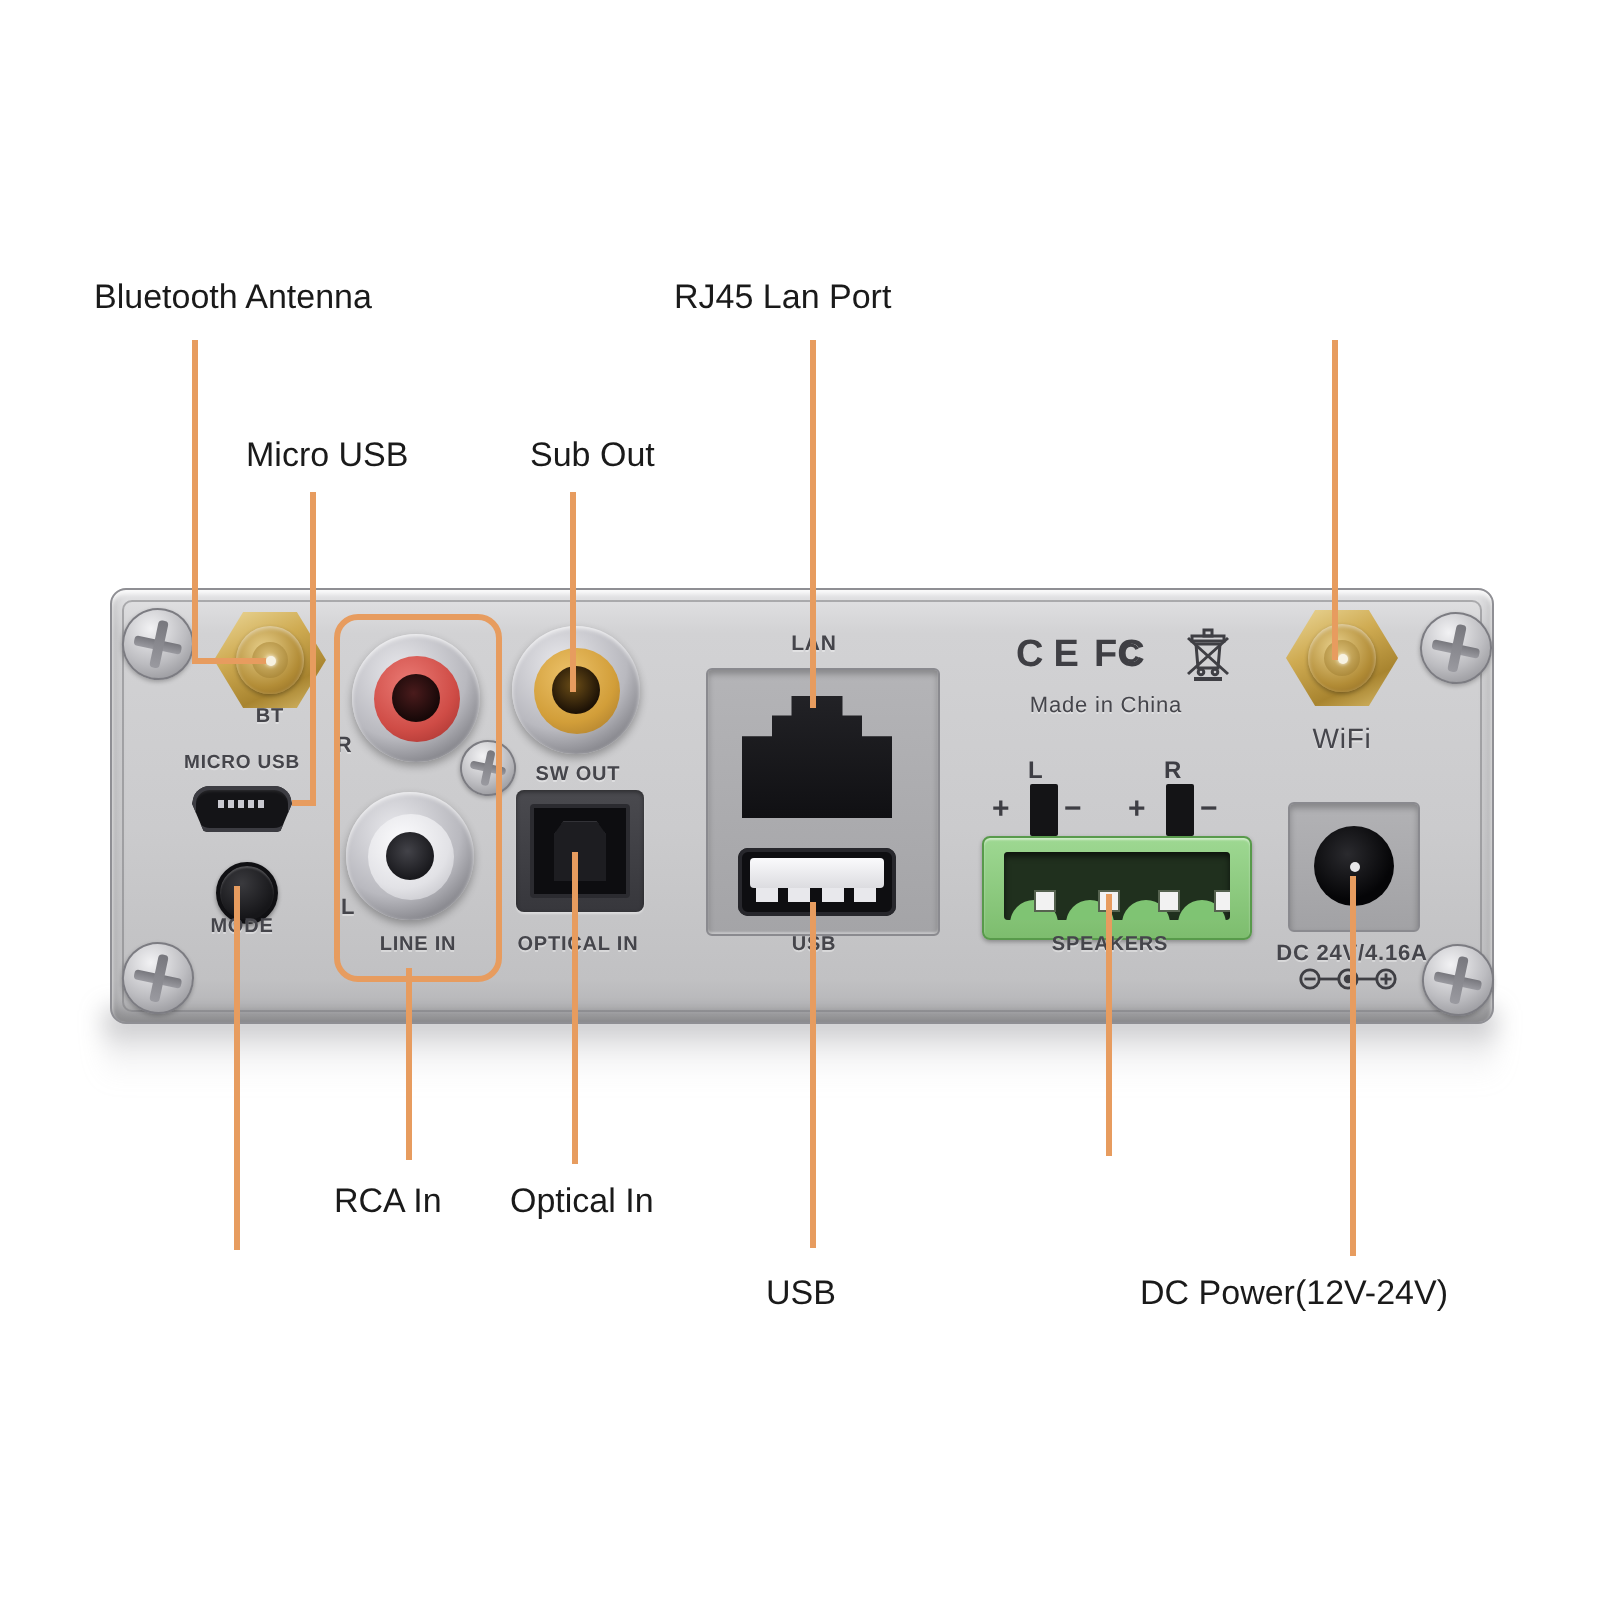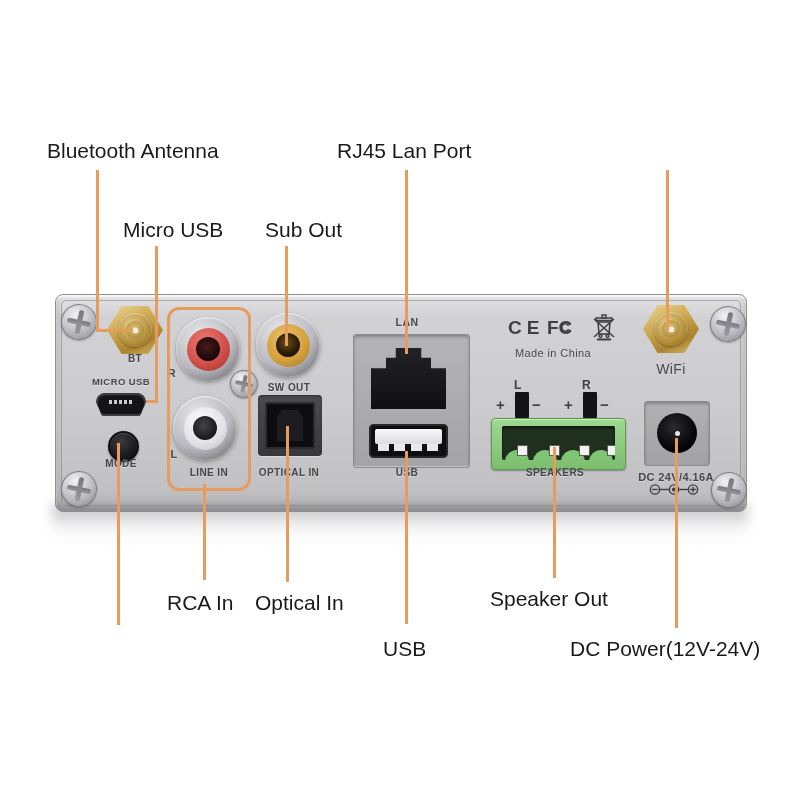--- a/index.html
+++ b/index.html
@@ -1,20 +1,20 @@
 <!DOCTYPE html>
 <html><head>
 <meta charset="utf-8">
 <style>
   html,body{margin:0;padding:0;background:#fff;}
   #stage{position:relative;width:800px;height:800px;background:#ffffff;overflow:hidden;
          font-family:"Liberation Sans",sans-serif;}
 
   
-  .callout{position:absolute;font-size:21px;color:#1a1a1a;white-space:nowrap;z-index:2;}
+  .callout{position:absolute;font-size:17px;color:#1a1a1a;white-space:nowrap;z-index:2;}
 
   
   .lead{position:absolute;background:#E79C5F;z-index:3;}
   .lv{width:3px;} .lh{height:3px;}
   #ln-bt-v{left:96px;top:170px;height:161px;}
   #ln-bt-h{left:96px;top:329px;width:37px;}
   #ln-musb-v{left:155px;top:246px;height:157px;}
   #ln-musb-h{left:146px;top:400px;width:12px;}
   #ln-subout{left:285px;top:246px;height:100px;}
   #ln-rj45{left:405px;top:170px;height:184px;}
@@ -145,21 +145,20 @@
 
 <div id="stage">
 
   <div class="callout" style="left:47px;top:139px">Bluetooth Antenna</div>
   <div class="callout" style="left:123px;top:218px">Micro USB</div>
   <div class="callout" style="left:265px;top:218px">Sub Out</div>
   <div class="callout" style="left:337px;top:139px">RJ45 Lan Port</div>
   <div class="callout" style="left:167px;top:591px">RCA In</div>
   <div class="callout" style="left:255px;top:591px">Optical In</div>
   <div class="callout" style="left:383px;top:637px">USB</div>
-  <div class="callout" style="left:490px;top:587px">Speaker Out</div>
   <div class="callout" style="left:570px;top:637px">DC Power(12V-24V)</div>
 
   <div class="lead lv" id="ln-bt-v"></div>
   <div class="lead lh" id="ln-bt-h"></div>
   <div class="lead lv" id="ln-musb-v"></div>
   <div class="lead lh" id="ln-musb-h"></div>
   <div class="lead lv" id="ln-subout"></div>
   <div class="lead lv" id="ln-rj45"></div>
   <div class="lead lv" id="ln-wifi"></div>
   <div class="lead lv" id="ln-power"></div>

